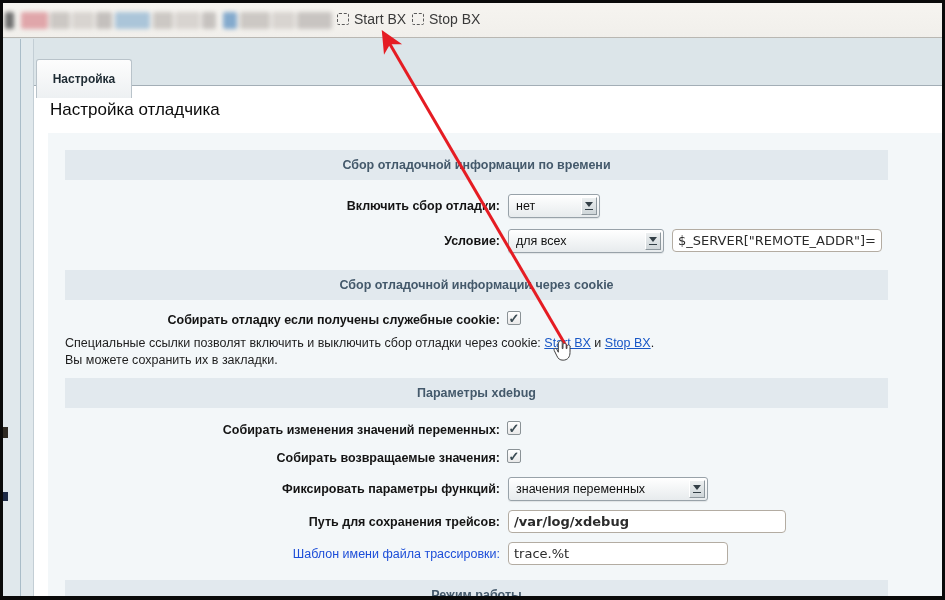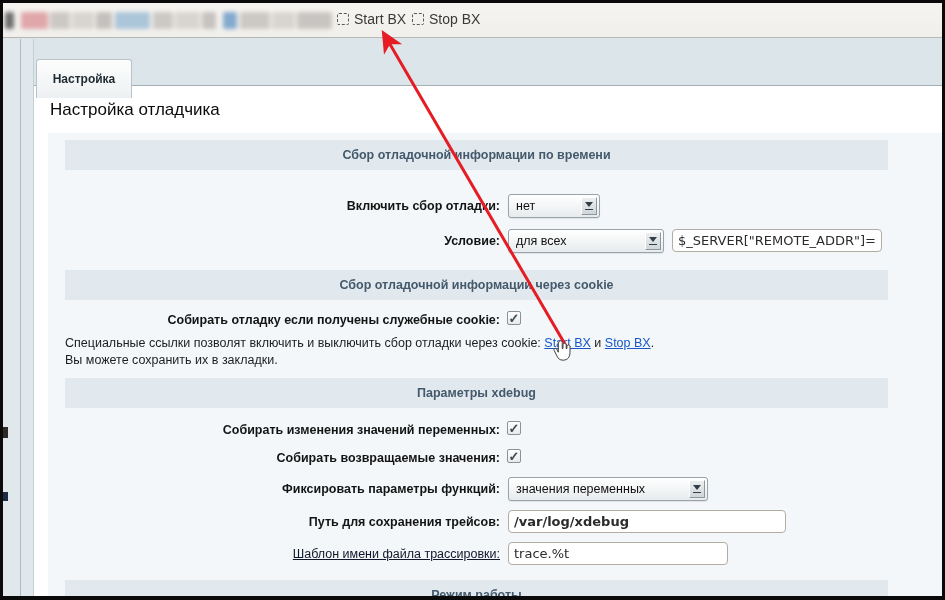--- a/index.html
+++ b/index.html
@@ -41,21 +41,21 @@
   .content-white { position:absolute; left:34px; top:86px; width:908px; height:511px; background:#ffffff; }
   .page-title { position:absolute; left:16px; top:14px; font-size:17px; color:#0b0b0b; }
   .form-panel { position:absolute; left:14px; top:47px; width:894px; height:464px; background:#f3f7f9; }
 
   .section-bar { position:absolute; left:17px; width:823px; height:30px; background:#e2e9ee;
     display:flex; align-items:center; justify-content:center; }
   .section-title { font-size:12.5px; font-weight:bold; color:#44596b; }
 
   .row-label { position:absolute; left:17px; width:435px; text-align:right;
     font-size:12.5px; font-weight:bold; color:#141414; }
-  .link-label { color:#0f172a; text-decoration:underline; cursor:pointer; font-weight:normal;padding-left:12px; }
+  .link-label { color:#1d4ed8; cursor:pointer; font-weight:normal;padding-left:12px; }
 
   
   .sel { position:absolute; height:24px; border:1px solid #98a2a9; border-radius:3px;
     background:linear-gradient(#ffffff,#e7ebed); display:flex; align-items:center;
     padding-left:7px; font-size:12.5px; color:#111; cursor:pointer;
     box-shadow:0 1px 1px rgba(0,0,0,0.08); }
   .sel-btn { position:absolute; right:2px; top:2px; bottom:2px; width:16px;
     background:linear-gradient(#eceff0,#cfd6d9); border:1px solid;
     border-color:#ffffff #8d979d #8d979d #ffffff; display:flex; flex-direction:column;
     align-items:center; justify-content:center; gap:2px; }
@@ -121,21 +121,21 @@
       <span>Настройка</span>
     </div>
     <div class="tab-strip-line"></div>
   </div>
 
   <div class="content-white">
     <div class="page-title">Настройка отладчика</div>
 
     <div class="form-panel">
 
-      <div class="section-bar" style="top:7px;">
+      <div class="section-bar" style="top:17px;">
         <span class="section-title">Сбор отладочной информации по времени</span>
       </div>
 
       <div class="row-label" style="top:66px;">Включить сбор отладки:</div>
       <div class="sel" style="left:460px;top:61px;width:92px;">
         <span>нет</span>
         <span class="sel-btn">
             <span class="sel-arrow"></span>
             <span class="sel-bar"></span>
           </span>

